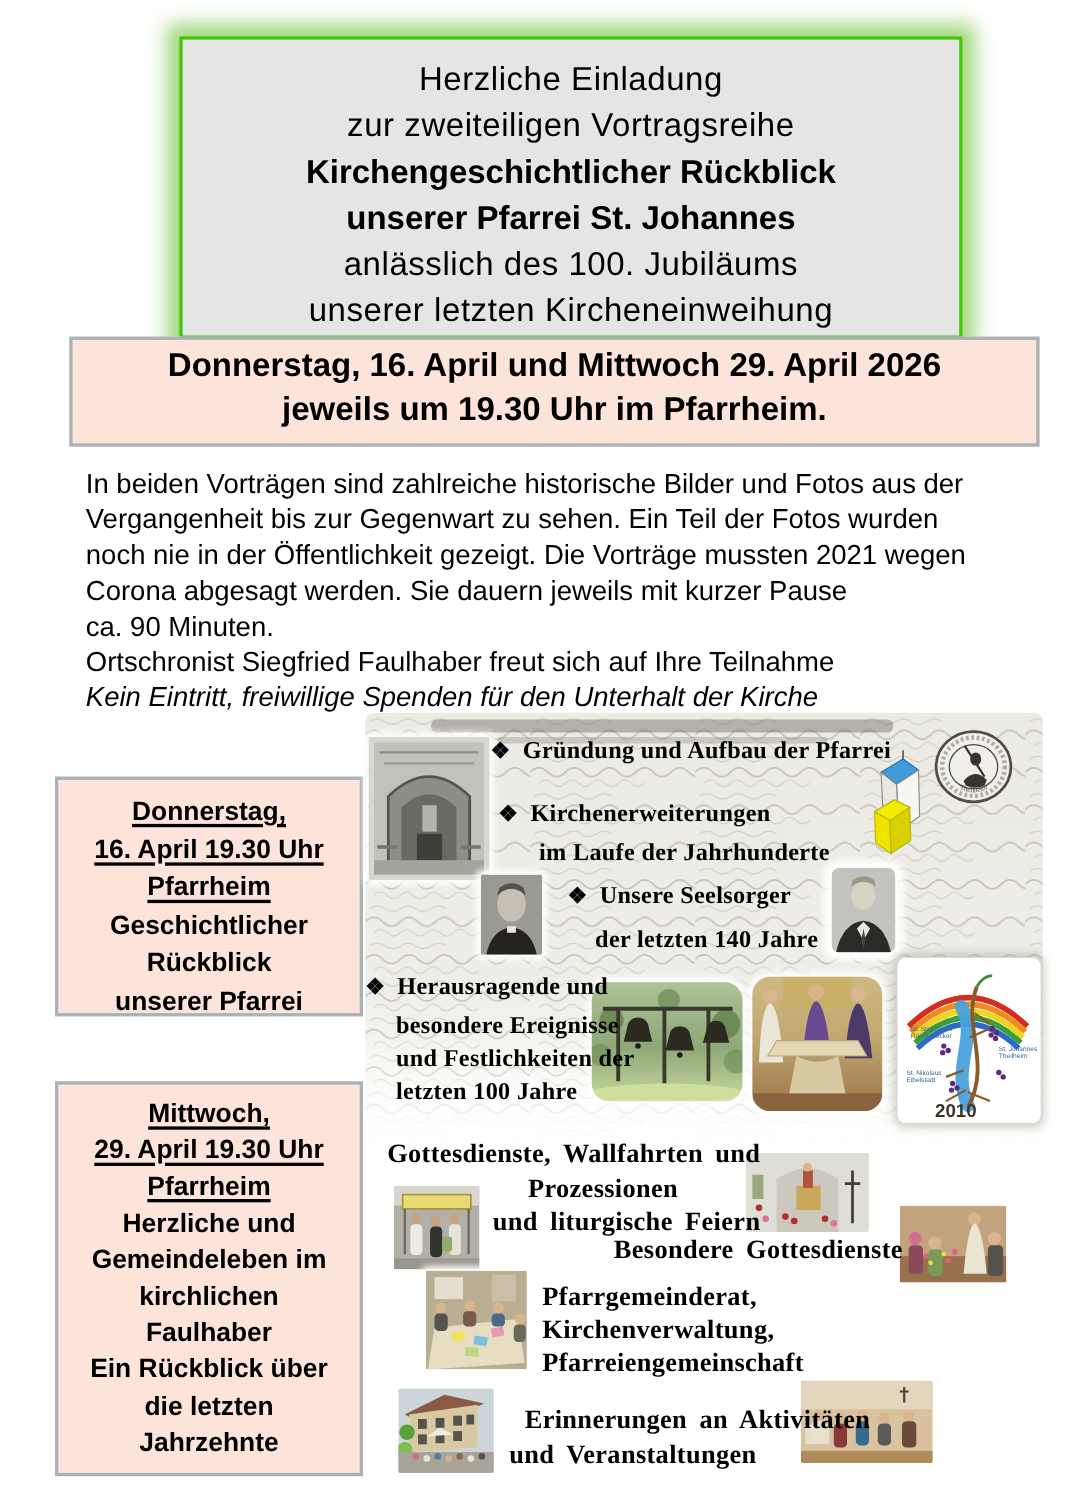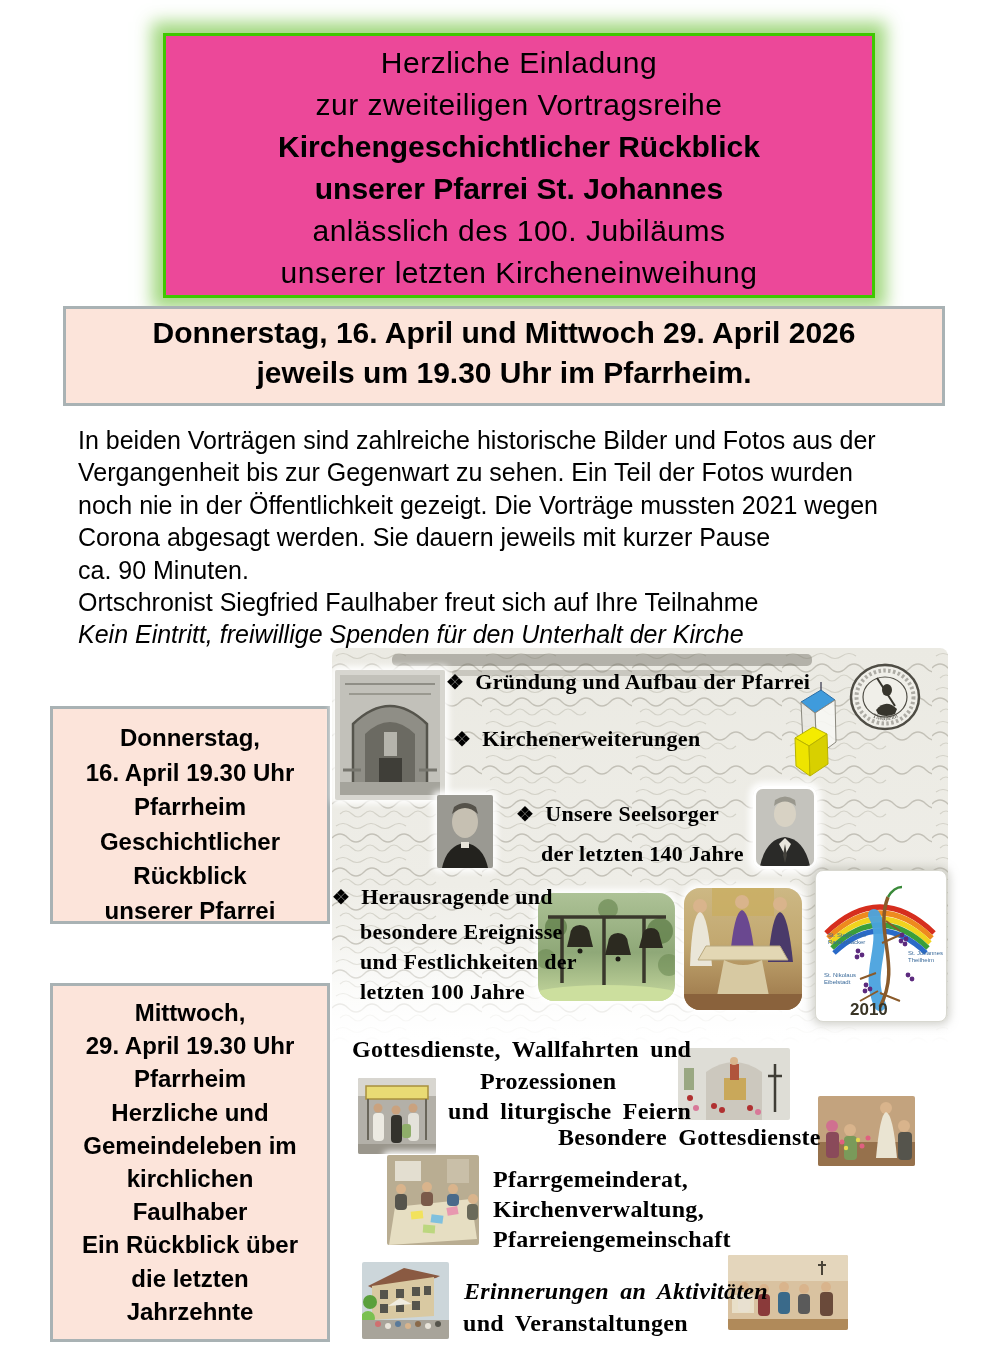--- a/index.html
+++ b/index.html
@@ -1,41 +1,41 @@
 <!DOCTYPE html>
 <html><head>
 <meta charset="utf-8">
 <style>
   html,body{margin:0;padding:0;background:#ffffff;}
   .page{position:relative;width:993px;height:1371px;background:#ffffff;overflow:hidden;
         font-family:"Liberation Sans",sans-serif;color:#000;}
 
   
   .header-box{position:absolute;left:163px;top:33px;width:706px;height:253px;
-    background:#ec4899;border:3px solid #3ec800;
+    background:#e5e5e5;border:3px solid #3ec800;
     box-shadow:0 0 16px 11px rgba(146,209,106,0.85);
-    text-align:center;padding-top:6px;}
+    text-align:center;padding-top:16px;}
   .header-line{font-size:30px;line-height:42px;letter-spacing:0.5px;}
   .header-line.bold{font-weight:bold;letter-spacing:0;}
 
   
   .date-banner{position:absolute;left:63px;top:306px;width:876px;height:90px;
     background:#fce4da;border:3px solid #a9b2b4;text-align:center;padding-top:4px;}
   .date-line{font-size:30px;line-height:40px;font-weight:bold;}
 
   
   .intro{position:absolute;left:78px;top:424px;width:870px;}
   .intro-line{font-size:25px;line-height:32.4px;white-space:nowrap;}
   .intro-note{font-size:25px;line-height:32.4px;font-style:italic;white-space:nowrap;}
 
   
   .event-box{position:absolute;left:50px;width:274px;background:#fce4da;
     border:3px solid #a9b2b4;text-align:center;}
   .eb-u{font-size:24px;font-weight:bold;line-height:34.5px;
-    text-decoration-thickness:2.5px;text-underline-offset:4px;}
+    text-decoration:underline;text-decoration-thickness:2.5px;text-underline-offset:4px;}
   .eb-i{font-size:24px;font-weight:bold;line-height:34.5px;}
   .box2 .eb-u,.box2 .eb-i{line-height:33.2px;}
 
   
   .collage{position:absolute;left:332px;top:648px;width:616px;height:700px;}
   .manuscript{position:absolute;left:0;top:0;width:616px;height:396px;
     background:linear-gradient(180deg,#ebeae3 0%,#eeede7 60%,#f8f8f5 88%,#ffffff 100%);
     border-radius:8px;}
   .manuscript svg{display:block;width:100%;height:100%;}
   .topic,.caption{position:absolute;font-family:"Liberation Serif",serif;font-weight:bold;
@@ -405,31 +405,32 @@
             <rect x="70" y="39" width="12" height="20" rx="4" fill="#5a5a5a"></rect>
           <circle cx="98" cy="32" r="5" fill="#d9b48c"></circle>
             <rect x="92" y="37" width="13" height="24" rx="4" fill="#6a4a3a"></rect>
         </g>
         <rect y="64" width="120" height="11" fill="#b08a5a"></rect>
       </svg>
     </div>
 
     <div class="topic" style="left:114px;top:21px;"><span class="blt">❖</span><span>Gründung und Aufbau der Pfarrei</span></div>
     <div class="topic" style="left:121px;top:78px;"><span class="blt">❖</span><span>Kirchenerweiterungen</span></div>
+    <div class="topic" style="left:158px;top:114px;"><span>im Laufe der Jahrhunderte</span></div>
     <div class="topic" style="left:184px;top:153px;"><span class="blt">❖</span><span>Unsere Seelsorger</span></div>
     <div class="topic" style="left:209px;top:193px;"><span>der letzten 140 Jahre</span></div>
     <div class="topic" style="left:0px;top:236px;"><span class="blt">❖</span><span>Herausragende und</span></div>
     <div class="topic" style="left:28px;top:271px;"><span>besondere Ereignisse</span></div>
     <div class="topic" style="left:28px;top:301px;"><span>und Festlichkeiten der</span></div>
     <div class="topic" style="left:28px;top:331px;"><span>letzten 100 Jahre</span></div>
 
     <div class="caption" style="left:20px;top:388px;">Gottesdienste, Wallfahrten und</div>
     <div class="caption" style="left:148px;top:420px;">Prozessionen</div>
     <div class="caption" style="left:116px;top:450px;">und liturgische Feiern</div>
     <div class="caption" style="left:226px;top:476px;">Besondere Gottesdienste</div>
     <div class="caption" style="left:161px;top:518px;">Pfarrgemeinderat,</div>
     <div class="caption" style="left:161px;top:548px;">Kirchenverwaltung,</div>
     <div class="caption" style="left:161px;top:578px;">Pfarreiengemeinschaft</div>
-    <div class="caption" style="left:132px;top:630px;font-style:italic;">Erinnerungen an Aktivitäten</div>
+    <div class="caption" style="left:145px;top:630px;">Erinnerungen an Aktivitäten</div>
     <div class="caption" style="left:131px;top:662px;">und Veranstaltungen</div>
 
   </div>
 </div>
 
 </body></html>

